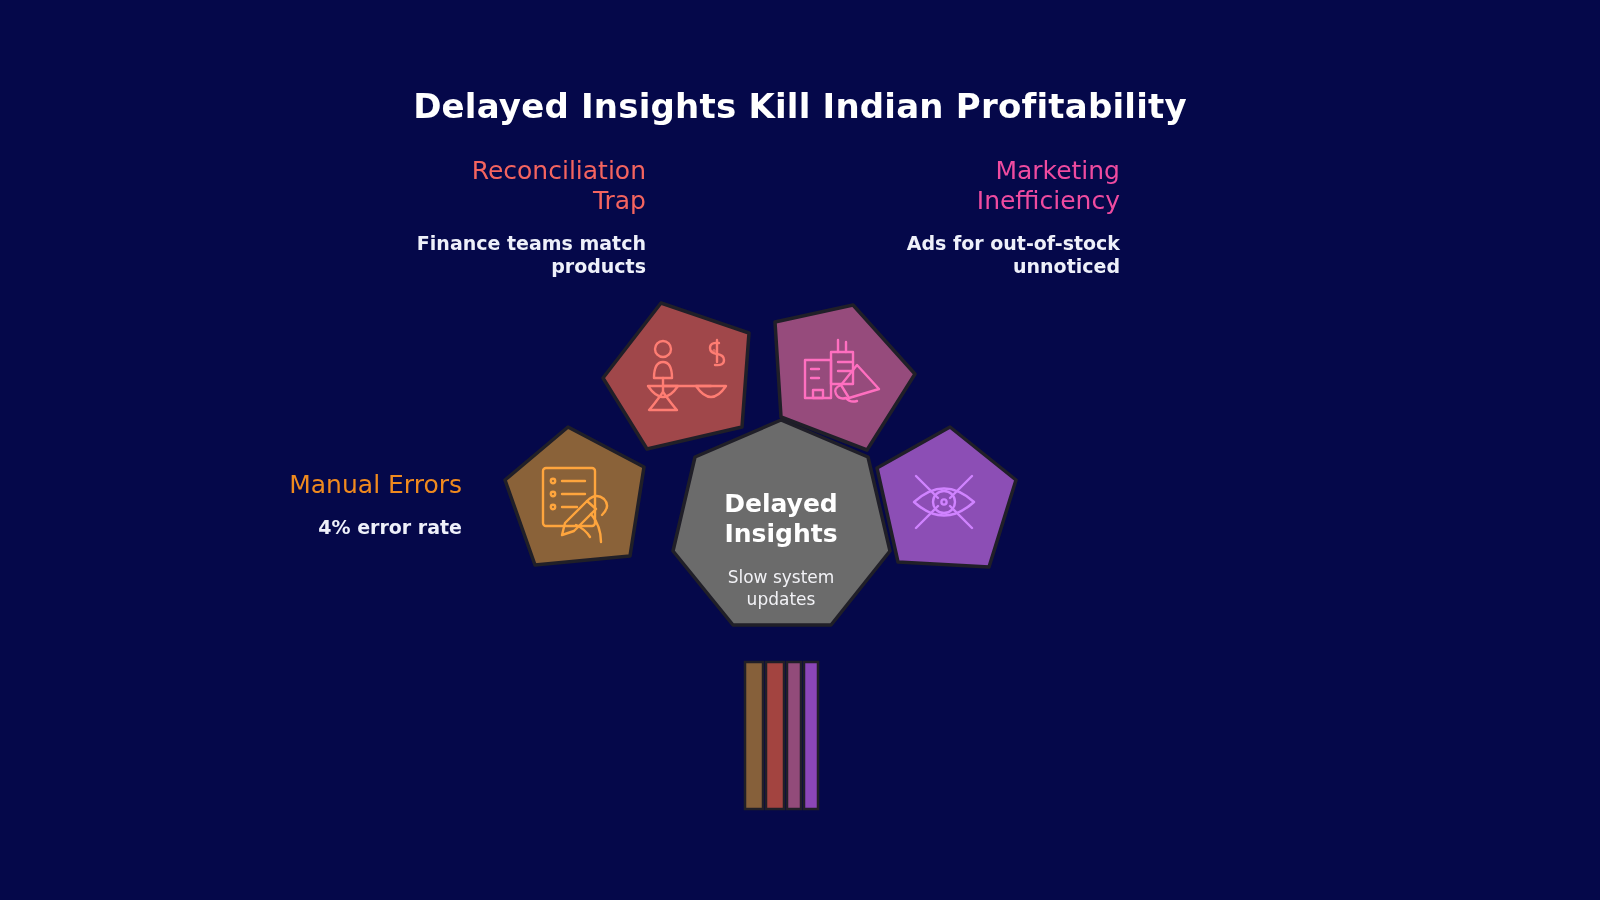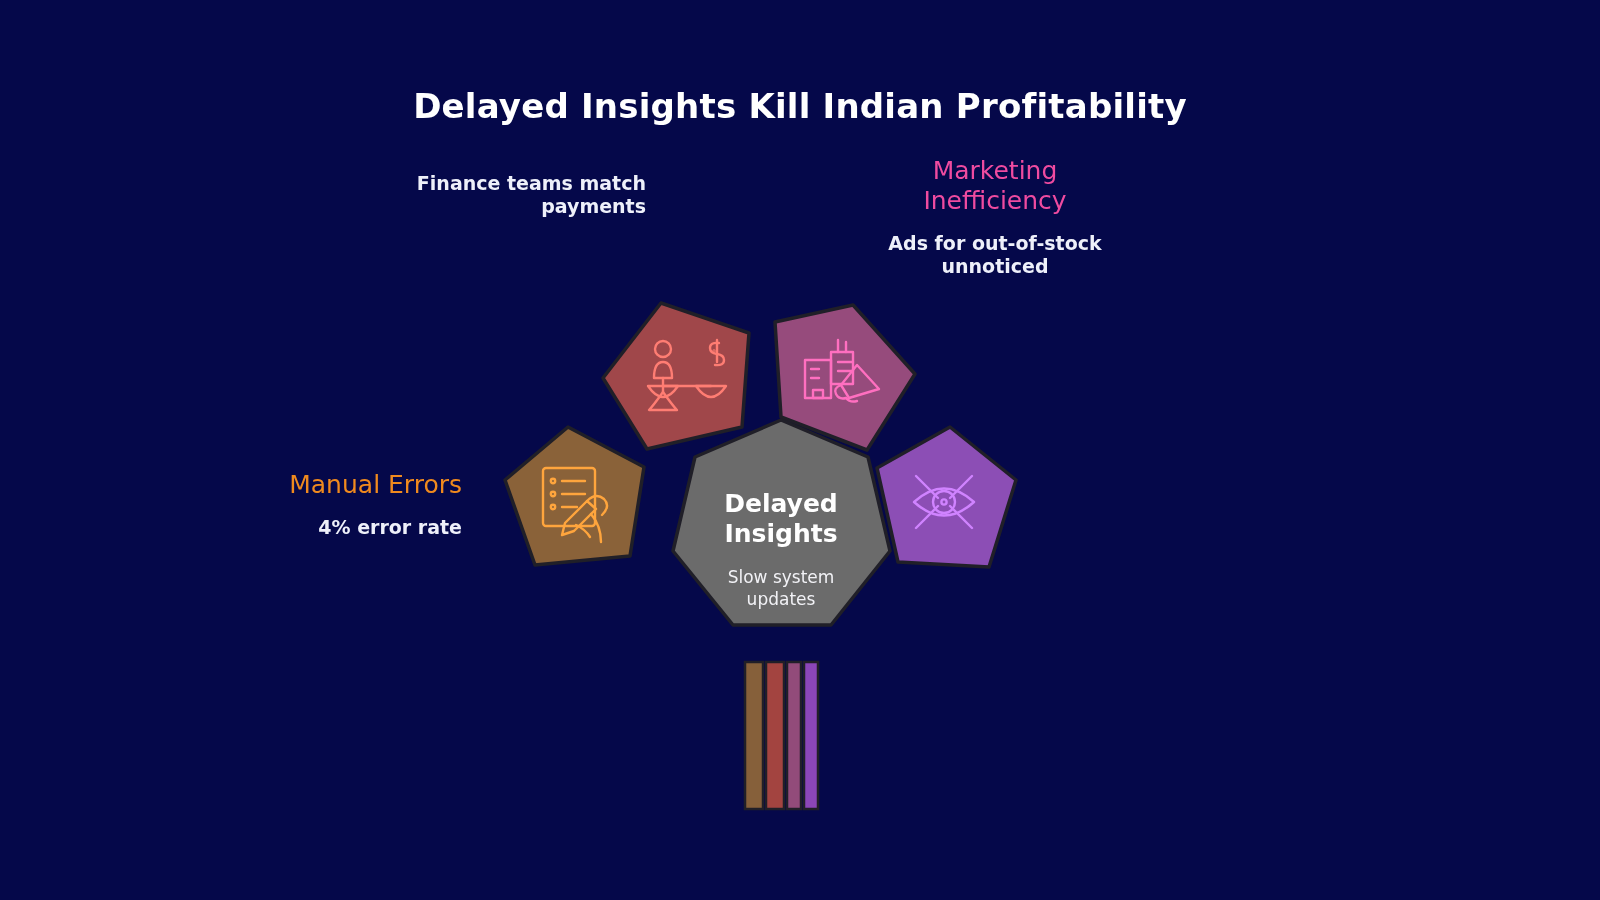--- a/index.html
+++ b/index.html
@@ -46,21 +46,21 @@
   }
   .callout .c-desc {
     font-size: 19px;
     line-height: 23px;
     font-weight: bold;
     color: #eef0fa;
     margin: 16px 0 0 0;
     font-family: "DejaVu Sans", sans-serif;
   }
   .align-right { text-align: right; }
-  .align-left  { text-align: center;  }
+  .align-left  { text-align: right;  }
 
   #callout-reconciliation { left: 396px; top: 156px; width: 250px; }
   #callout-marketing      { left: 870px; top: 156px; width: 250px; }
   #callout-manual         { left: 230px; top: 470px; width: 232px; }
   #callout-logistics      { left: 1055px; top: 427px; width: 250px; }
 
   
   #diagram {
     position: absolute;
     left: 0;
@@ -100,23 +100,27 @@
   .stem-bar { stroke: #201f28; stroke-width: 2.5; }
 </style>
 </head>
 <body style="background: rgb(5, 8, 74);">
 
 <div id="stage" style="background: rgb(5, 8, 74);">
 
   <div class="title">Delayed Insights Kill Indian Profitability</div>
 
   <div class="callout align-right" id="callout-reconciliation">
+    <div class="c-title" style="color: rgb(244, 100, 95);">
+      <span>Reconciliation</span><br>
+      <span>Trap</span>
+    </div>
     <div class="c-desc">
       <span>Finance teams match</span><br>
-      <span>payments</span>
+      <span>products</span>
     </div>
   </div>
 
   <div class="callout align-left" id="callout-marketing">
     <div class="c-title" style="color: rgb(239, 75, 160);">
       <span>Marketing</span><br>
       <span>Inefficiency</span>
     </div>
     <div class="c-desc">
       <span>Ads for out-of-stock</span><br>

